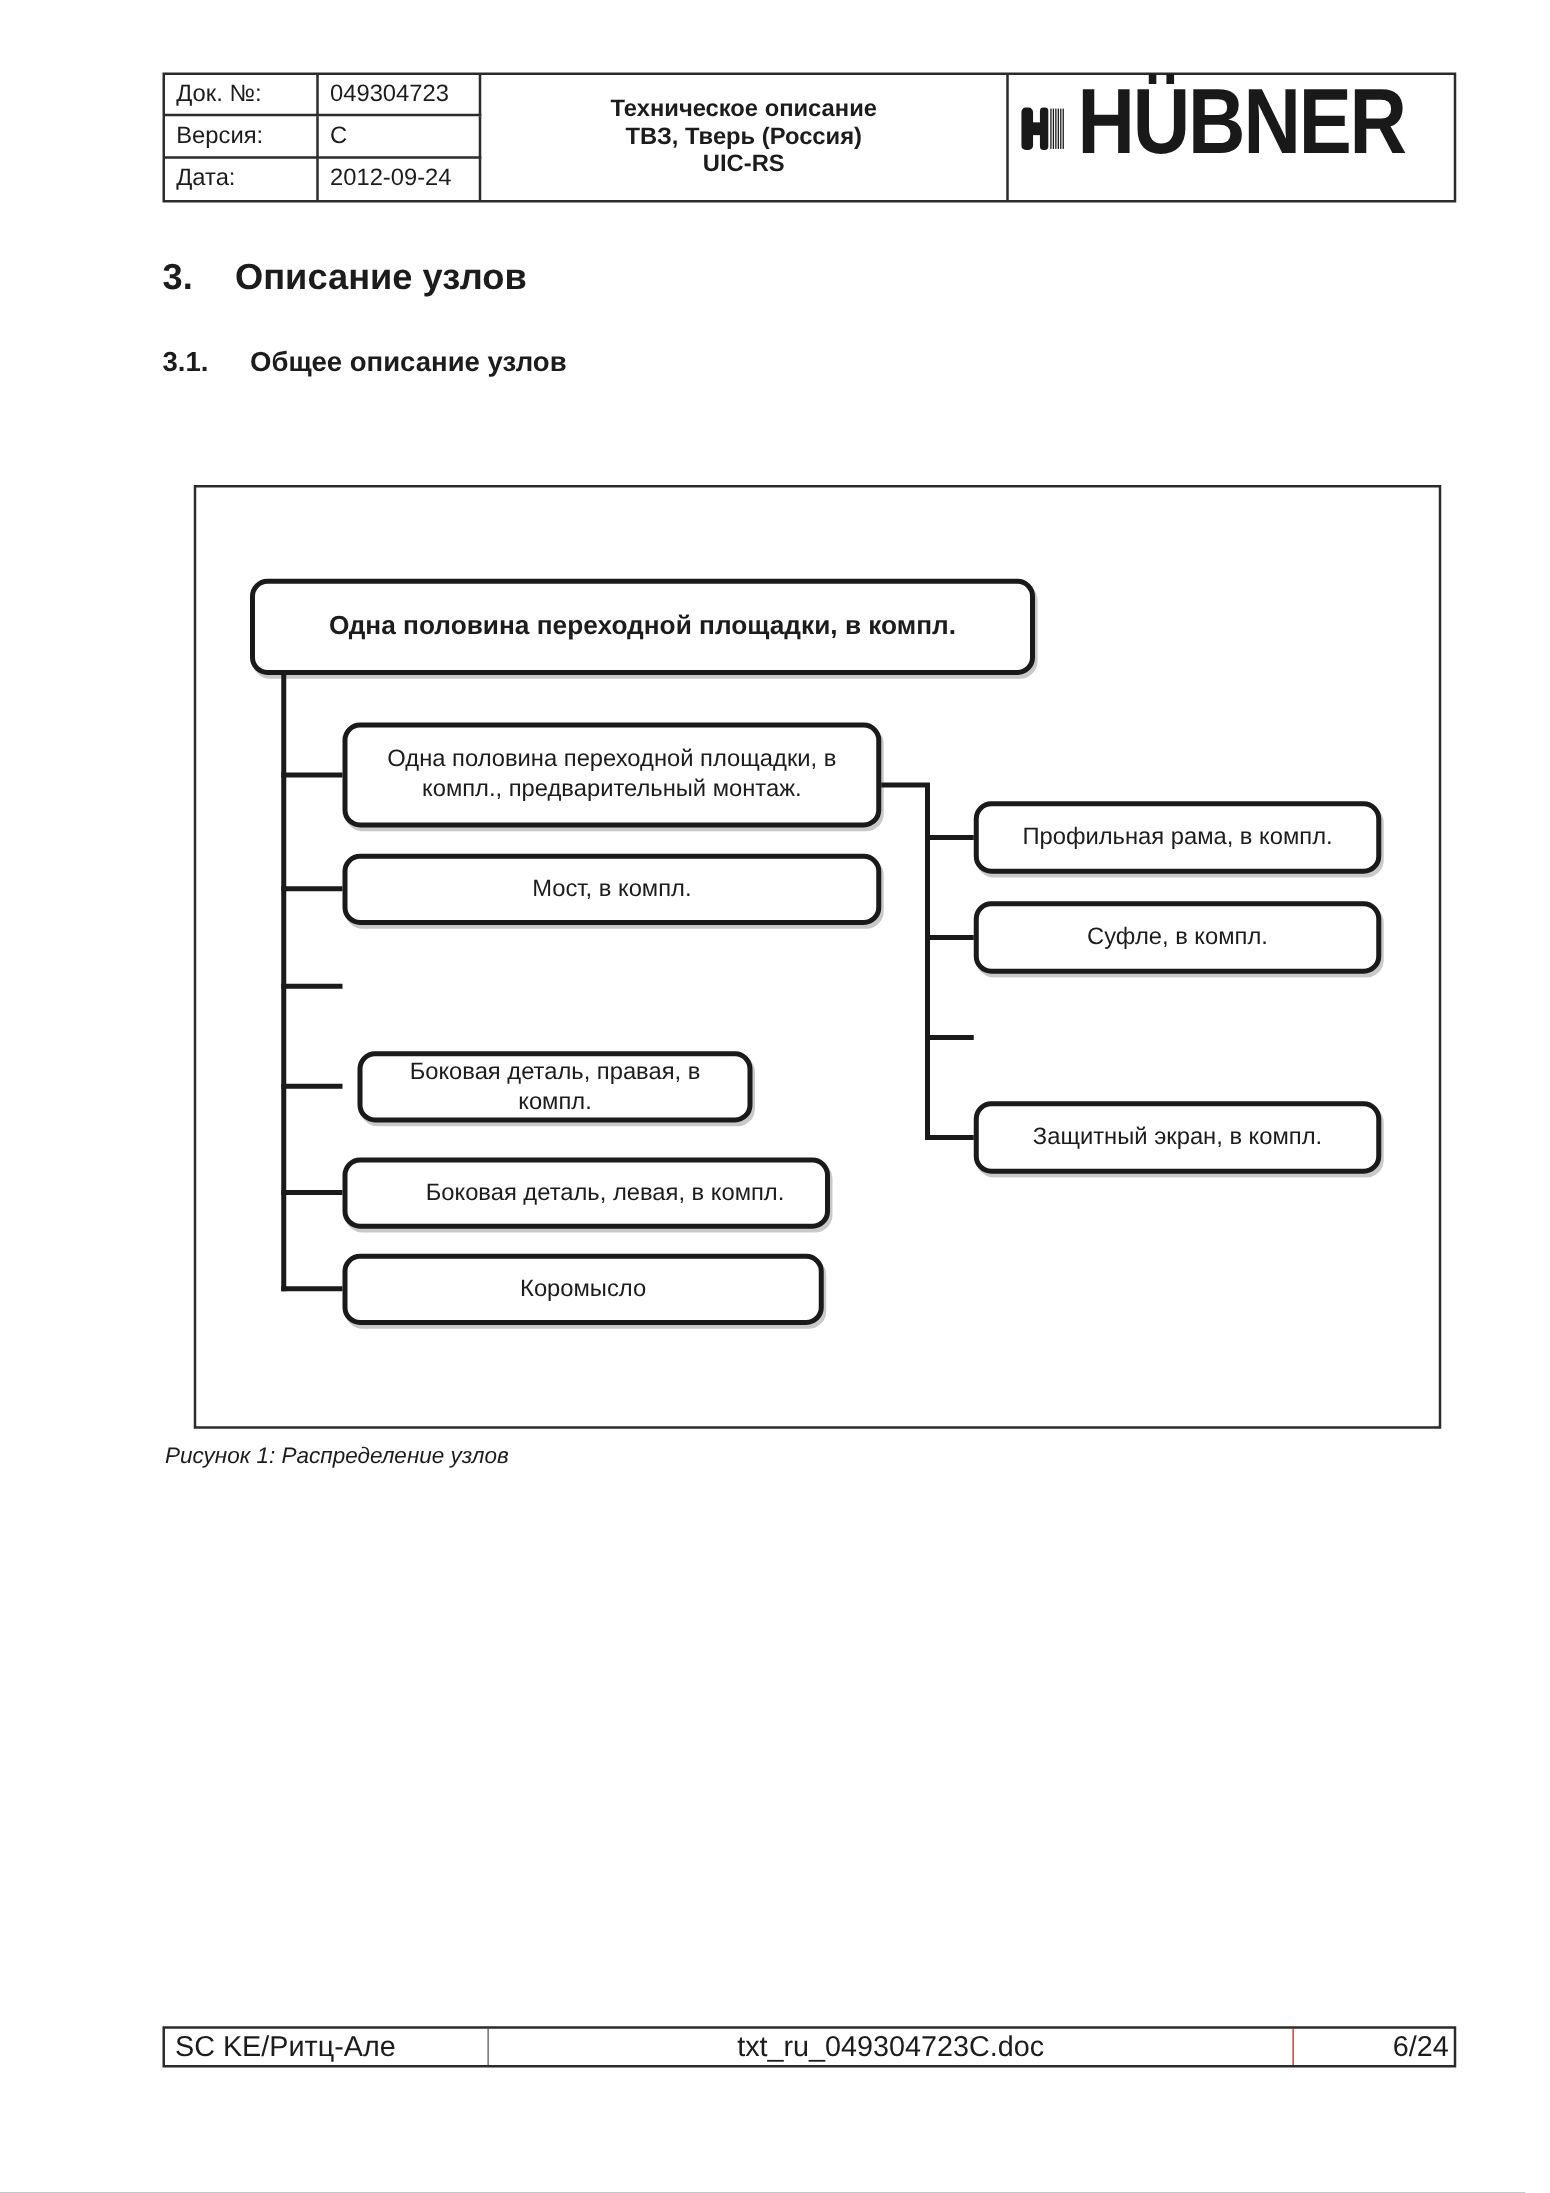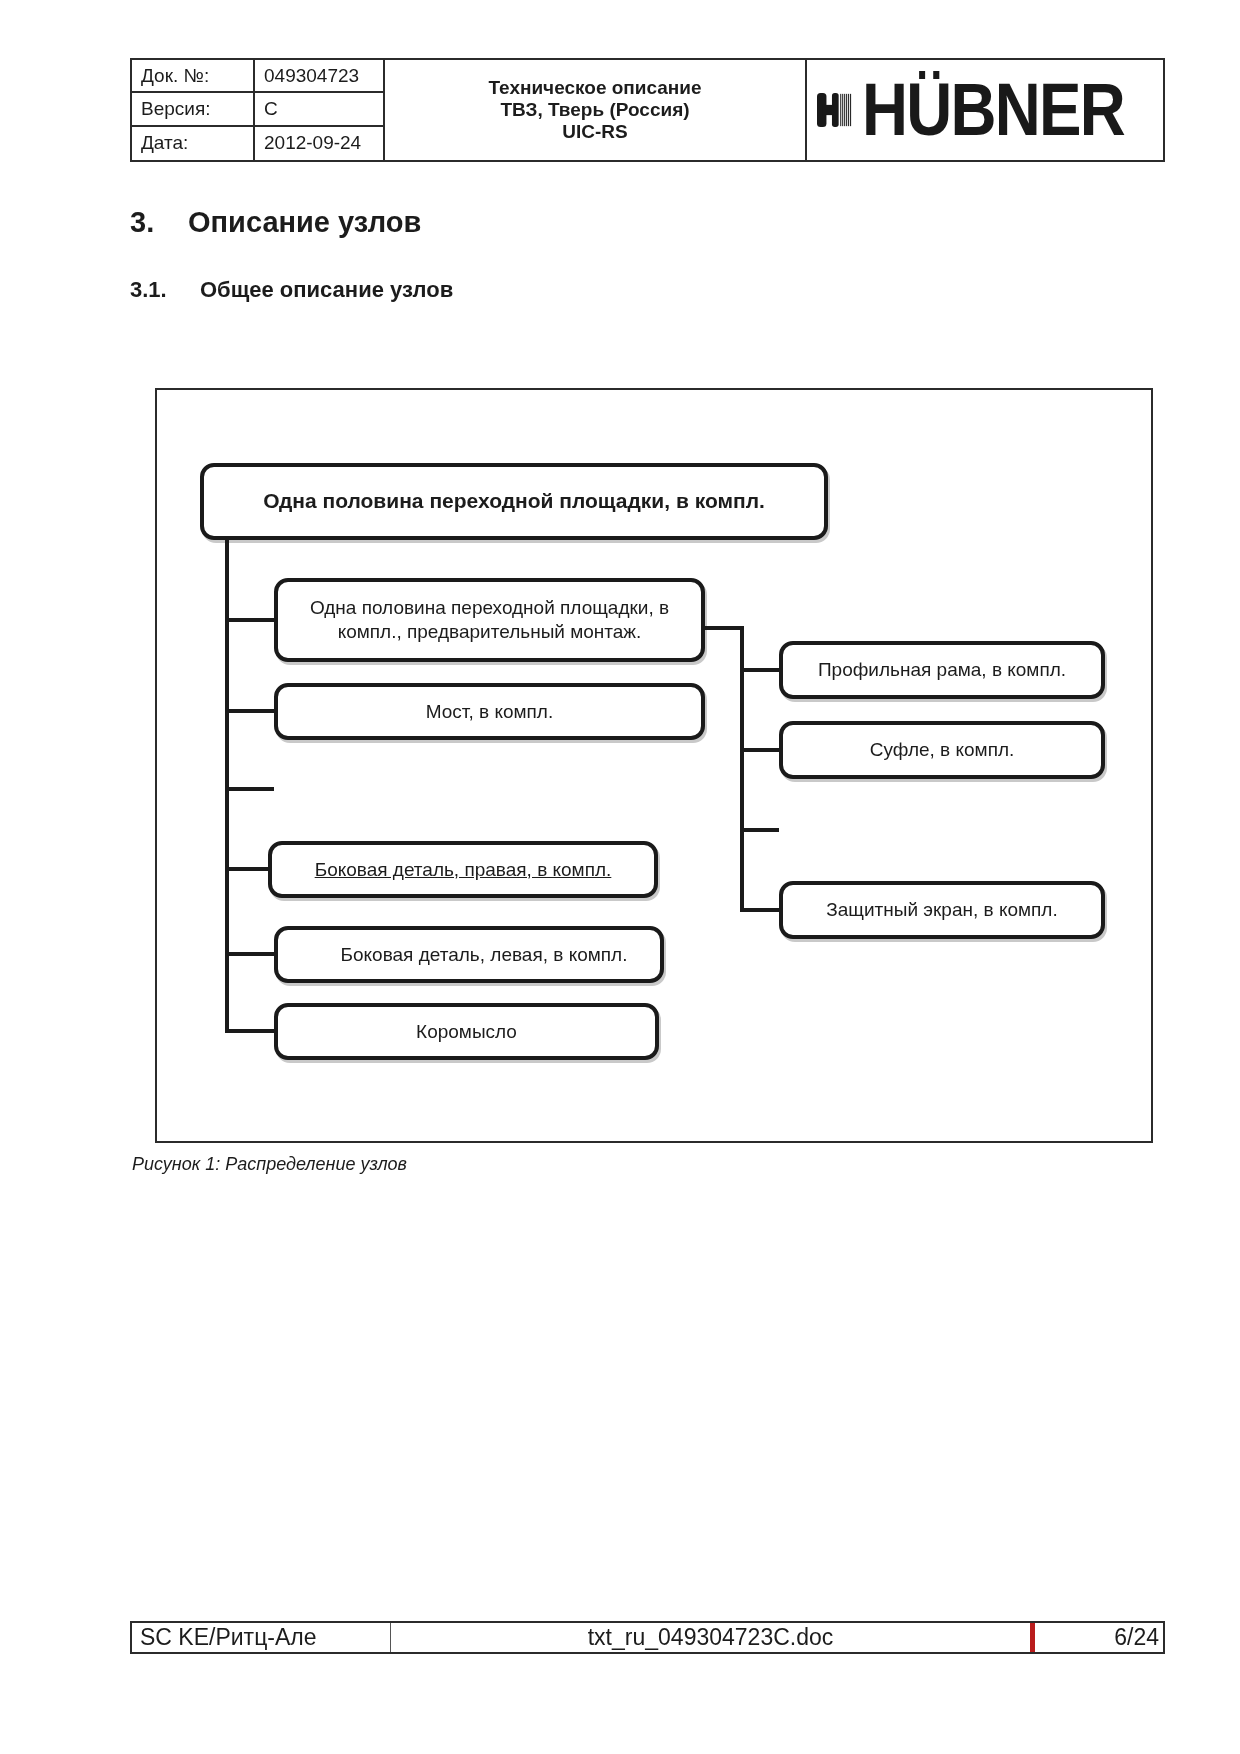--- a/index.html
+++ b/index.html
@@ -19,21 +19,21 @@
   }
   .hdr .cell { display:flex; align-items:center; padding-left:9px; }
   .hdr .b-r { border-right:2px solid #2b2b2b; }
   .hdr .b-b { border-bottom:2px solid #2b2b2b; }
   .hdr .mid {
     grid-column:3; grid-row:1/4; border-right:2px solid #2b2b2b;
     display:flex; flex-direction:column; align-items:center; justify-content:center;
     font-weight:bold; text-align:center; padding:2px 0;
   }
   .hdr .logo-cell {
-    grid-column:4; grid-row:1/4; display:flex; align-items:center; padding-left:10px;
+    grid-column:4; grid-row:1/4; display:flex; padding-left:10px;
   }
   .logo-word {
     font-weight:bold; font-size:74px; letter-spacing:-2px; color:#191919;
     display:inline-block; transform:scaleX(.86); transform-origin:left center; margin-left:10px;
     line-height:1;
   }
 
   
   .h1 { position:absolute; left:130px; top:206px; display:flex; font-size:29px; font-weight:bold; }
   .h1 .num { width:58px; }
@@ -59,21 +59,21 @@
   .caption { position:absolute; left:132px; top:1154px; font-style:italic; font-size:18px; }
 
   
   .ftr {
     position:absolute; left:130px; top:1621px; width:1035px; height:33px;
     display:grid; grid-template-columns:259px 644px 132px;
     border:2px solid #2b2b2b; font-size:23px;
   }
   .ftr .cell { display:flex; align-items:center; }
   .ftr .c1 { padding-left:8px; border-right:1px solid #555; }
-  .ftr .c2 { justify-content:center; border-right:5px solid #b91c1c; }
+  .ftr .c2 { justify-content:center; border-right:1px solid #b91c1c; }
   .ftr .c3 { justify-content:flex-end; padding-right:8px; }
 </style>
 </head>
 <body>
 
 <div class="page">
 
   <div class="hdr">
     <div class="cell b-r b-b">Док. №:</div>
     <div class="cell b-r b-b">049304723</div>
@@ -118,21 +118,21 @@
     <div class="conn" style="left:68px; top:150px; width:4px; height:493px;"></div>
     <div class="conn" style="left:68px; top:228px; width:49px; height:4px;"></div>
     <div class="conn" style="left:68px; top:319px; width:49px; height:4px;"></div>
     <div class="conn" style="left:68px; top:397px; width:49px; height:4px;"></div>
     <div class="conn" style="left:68px; top:477px; width:49px; height:4px;"></div>
     <div class="conn" style="left:68px; top:562px; width:49px; height:4px;"></div>
     <div class="conn" style="left:68px; top:639px; width:49px; height:4px;"></div>
 
     <div class="nodebox" style="left:117px; top:188px; width:431px; height:84px;">Одна половина переходной площадки, в компл., предварительный монтаж.</div>
     <div class="nodebox" style="left:117px; top:293px; width:431px; height:57px;">Мост, в компл.</div>
-    <div class="nodebox" style="left:111px; top:451px; width:390px; height:57px;text-decoration:underline;">Боковая деталь, правая, в компл.</div>
+    <div class="nodebox" style="left:129px; top:451px; width:316px; height:57px;">Боковая деталь, правая, в компл.</div>
     <div class="nodebox" style="left:117px; top:536px; width:390px; height:57px;padding-left:40px;">Боковая деталь, левая, в компл.</div>
     <div class="nodebox" style="left:117px; top:613px; width:385px; height:57px;">Коромысло</div>
 
     <div class="conn" style="left:548px; top:236px; width:35px; height:4px;"></div>
     <div class="conn" style="left:583px; top:236px; width:4px; height:286px;"></div>
     <div class="conn" style="left:583px; top:278px; width:39px; height:4px;"></div>
     <div class="conn" style="left:583px; top:358px; width:39px; height:4px;"></div>
     <div class="conn" style="left:583px; top:438px; width:39px; height:4px;"></div>
     <div class="conn" style="left:583px; top:518px; width:39px; height:4px;"></div>
 

